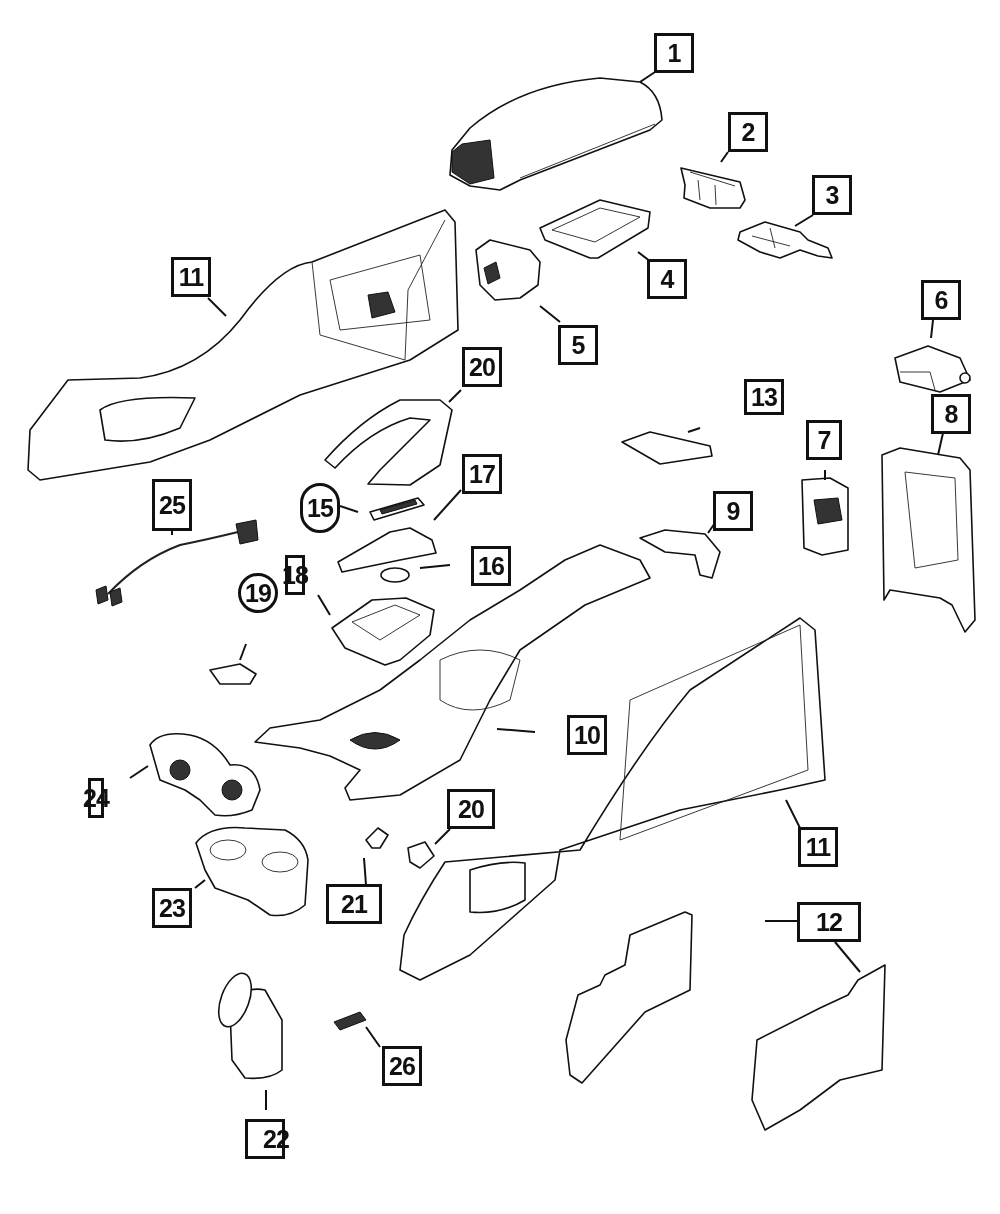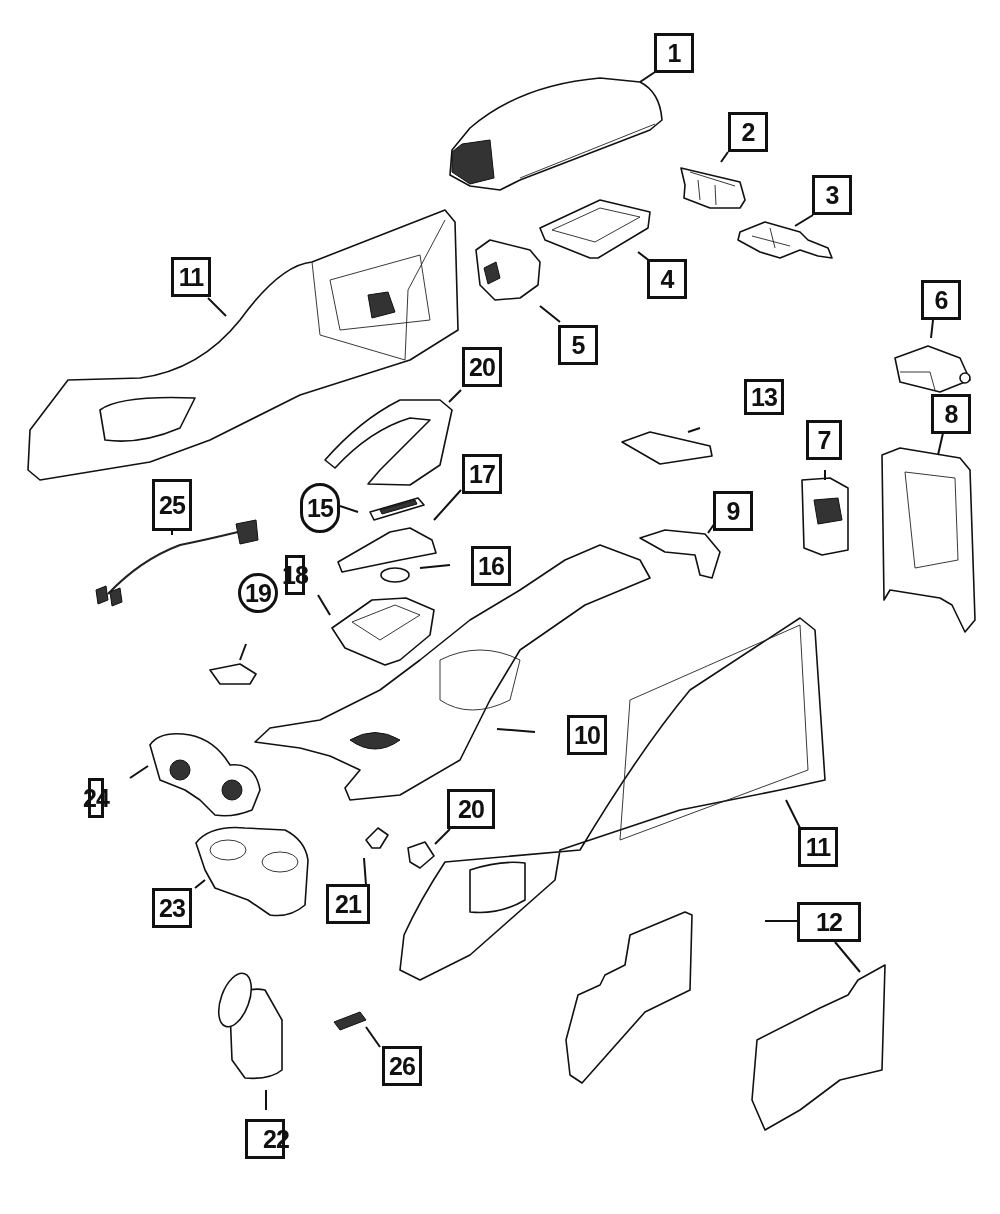--- a/index.html
+++ b/index.html
@@ -200,18 +200,18 @@
 <div class="callout" style="left:798px;top:827px;width:40px;height:40px;">11</div>
 <div class="callout" style="left:797px;top:902px;width:64px;height:40px;text-align:center;">12</div>
 <div class="callout" style="left:708px;top:379px;width:40px;height:36px;margin-left:36px;">13</div>
 <div class="callout" style="left:462px;top:347px;width:40px;height:40px;">20</div>
 <div class="callout" style="left:300px;top:483px;width:40px;height:50px;border-radius:20px;">15</div>
 <div class="callout" style="left:459px;top:546px;width:40px;height:40px;margin-left:12px;">16</div>
 <div class="callout" style="left:462px;top:454px;width:40px;height:40px;text-align:center;">17</div>
 <div class="callout" style="left:285px;top:555px;width:20px;height:40px;">18</div>
 <div class="callout" style="left:238px;top:573px;width:40px;height:40px;border-radius:20px;">19</div>
 <div class="callout" style="left:447px;top:789px;width:48px;height:40px;">20</div>
-<div class="callout" style="left:326px;top:884px;width:44px;height:40px;">21</div>
+<div class="callout" style="left:326px;top:884px;width:56px;height:40px;">21</div>
 <div class="callout" style="left:245px;top:1119px;width:40px;height:40px;padding-left:22px;">22</div>
 <div class="callout" style="left:152px;top:888px;width:40px;height:40px;">23</div>
 <div class="callout" style="left:88px;top:778px;width:16px;height:40px;">24</div>
 <div class="callout" style="left:152px;top:479px;width:40px;height:52px;">25</div>
 <div class="callout" style="left:382px;top:1046px;width:40px;height:40px;">26</div>
 
 </body></html>

